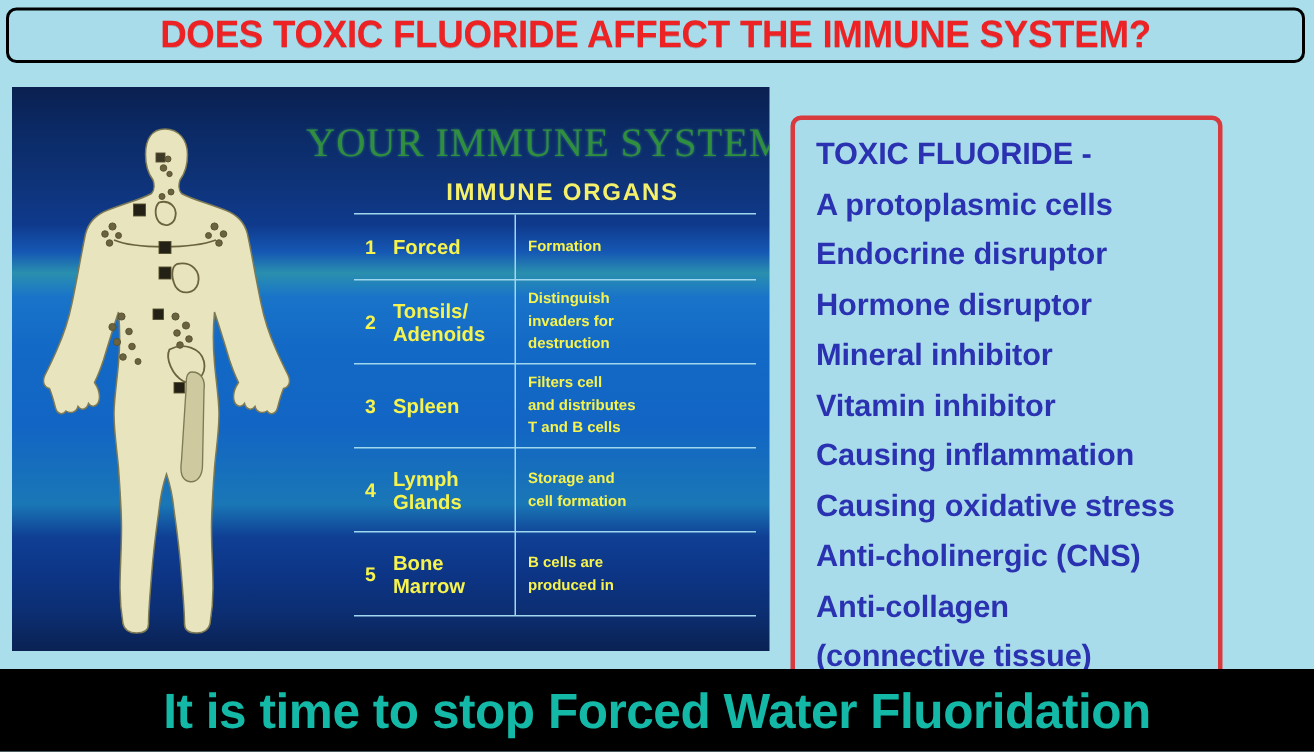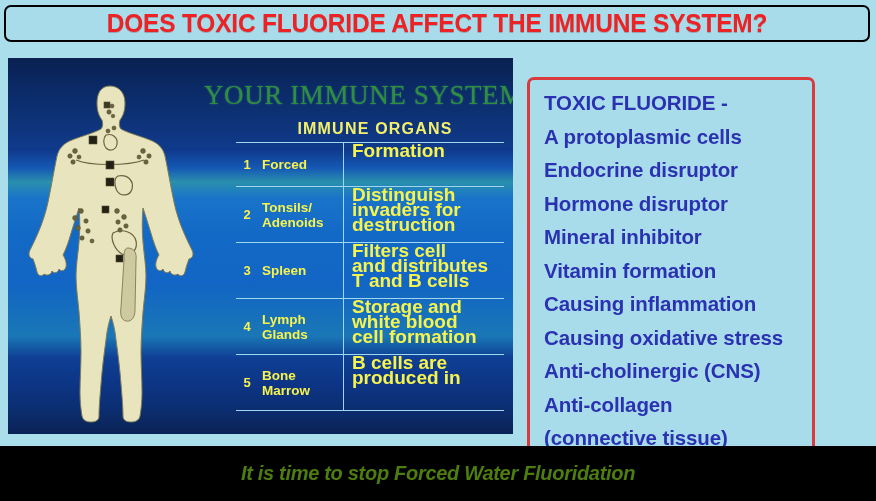--- a/index.html
+++ b/index.html
@@ -158,24 +158,25 @@
     display: flex;
     flex-direction: column;
     justify-content: center;
     padding-left: 4px;
     box-sizing: border-box;
   }
   .organ-func {
     flex: 1 1 auto;
     color: #f6f34e;
     font-weight: bold;
-    font-size: 19px;
+    font-size: 10px;
     line-height: 15px;
     display: flex;
     flex-direction: column;
+    justify-content: center;
     padding-left: 9px;
     box-sizing: border-box;
   }
 
   
   #right-panel {
     position: absolute;
     left: 527px;
     top: 57px;
     width: 288px;
@@ -202,27 +203,26 @@
     left: 0;
     top: 446px;
     width: 876px;
     height: 55px;
     background: #000000;
     display: flex;
     align-items: center;
     justify-content: center;
   }
   #bottom-slogan {
-    color: #4d7c0f;
-    font-weight: bold;
-    font-size: 20px;
+    color: #14b8a6;
+    font-weight: bold;
+    font-size: 33px;
     letter-spacing: -0.3px;
     white-space: nowrap;
     font-family: "Liberation Sans", sans-serif;
-    font-style: italic;
   }
 </style>
 </head>
 <body>
 
 <div id="poster">
 
   <div id="header-banner">
     <div id="header-title">DOES TOXIC FLUORIDE AFFECT THE IMMUNE SYSTEM?</div>
   </div>
@@ -362,21 +362,20 @@
         </div>
 
         <div class="organ-row" style="top:157px;height:55px">
           <div class="organ-num">4</div>
           <div class="organ-name">
             <span>Lymph</span>
             <span>Glands</span>
           </div>
           <div class="organ-func">
             <span>Storage and</span>
-            <span>white blood</span>
             <span>cell formation</span>
           </div>
         </div>
 
         <div class="organ-row" style="top:213px;height:55px">
           <div class="organ-num">5</div>
           <div class="organ-name">
             <span>Bone</span>
             <span>Marrow</span>
           </div>
@@ -389,21 +388,21 @@
 
     </div>
   </div>
 
   <div id="right-panel">
     <div class="fluoride-line">TOXIC FLUORIDE -</div>
     <div class="fluoride-line">A protoplasmic cells</div>
     <div class="fluoride-line">Endocrine disruptor</div>
     <div class="fluoride-line">Hormone disruptor</div>
     <div class="fluoride-line">Mineral inhibitor</div>
-    <div class="fluoride-line">Vitamin formation</div>
+    <div class="fluoride-line">Vitamin inhibitor</div>
     <div class="fluoride-line">Causing inflammation</div>
     <div class="fluoride-line">Causing oxidative stress</div>
     <div class="fluoride-line">Anti-cholinergic (CNS)</div>
     <div class="fluoride-line">Anti-collagen</div>
     <div class="fluoride-line">(connective tissue)</div>
   </div>
 
   <div id="bottom-banner">
     <div id="bottom-slogan">It is time to stop Forced Water Fluoridation</div>
   </div>

